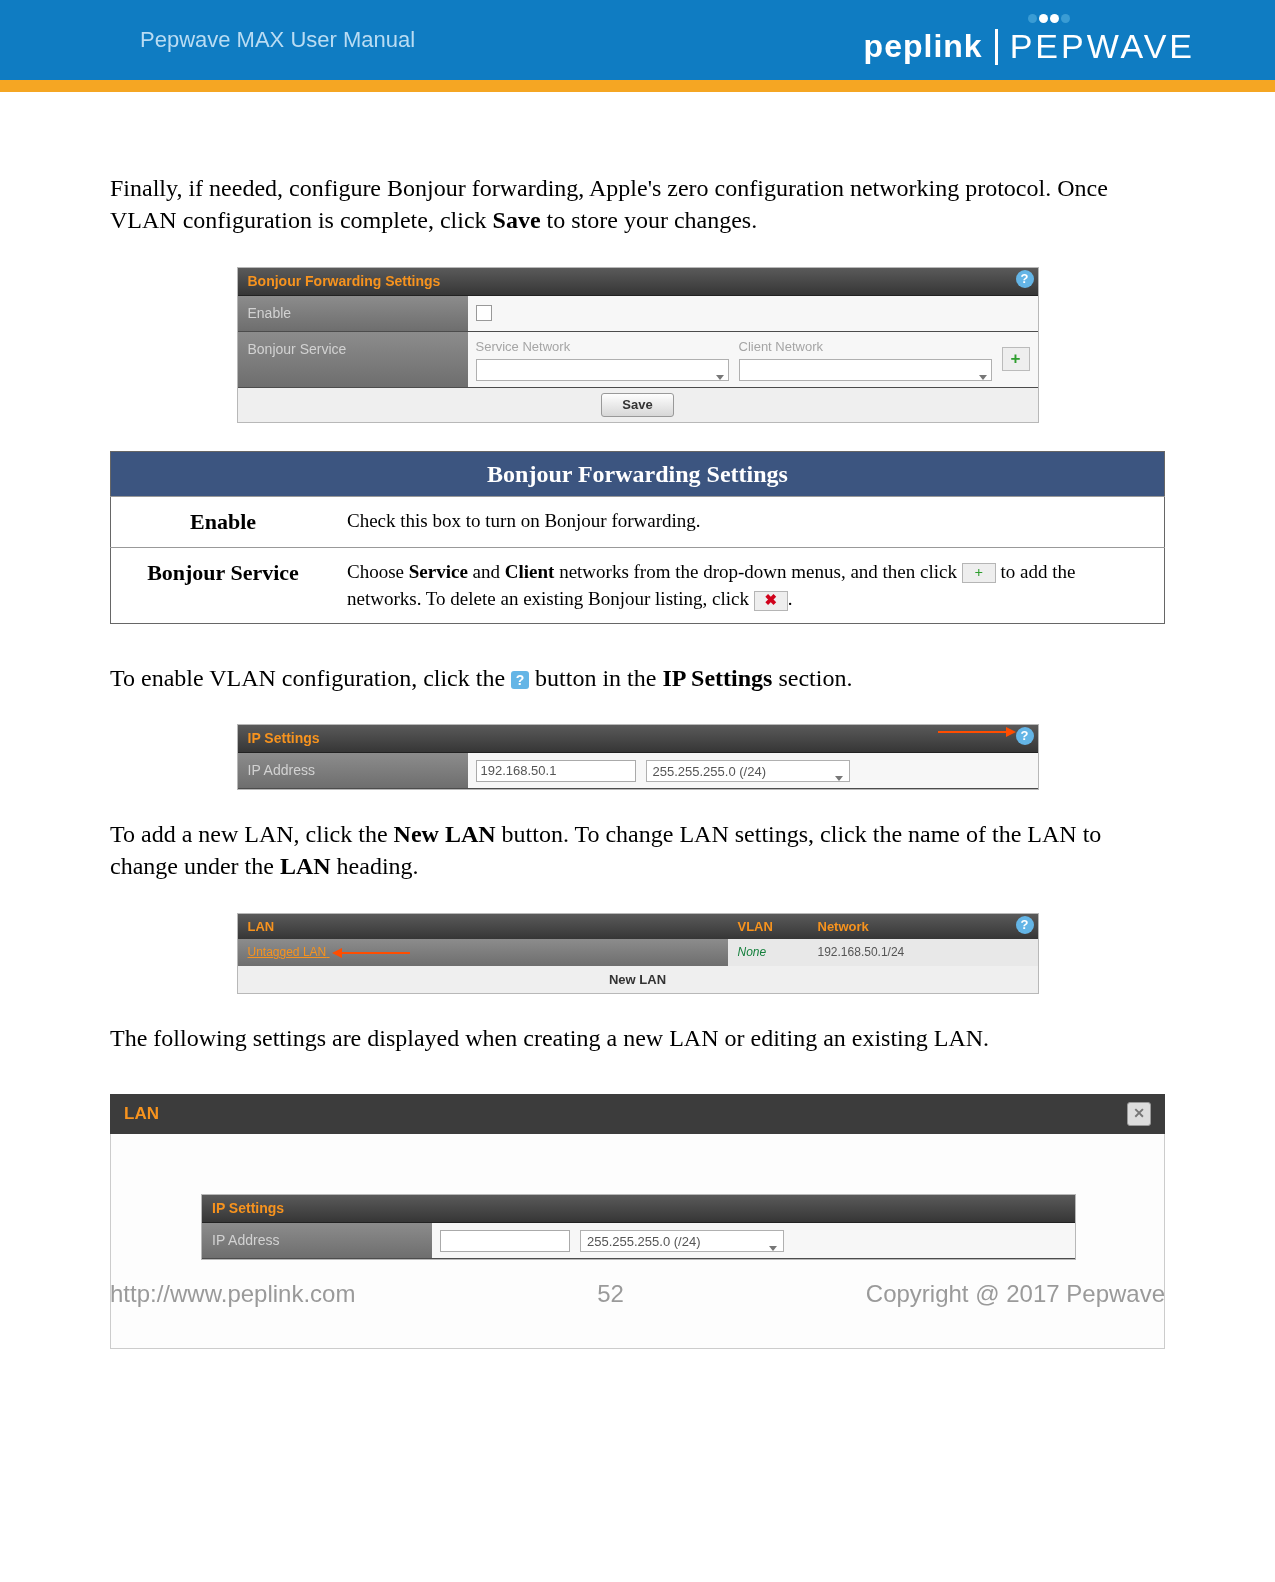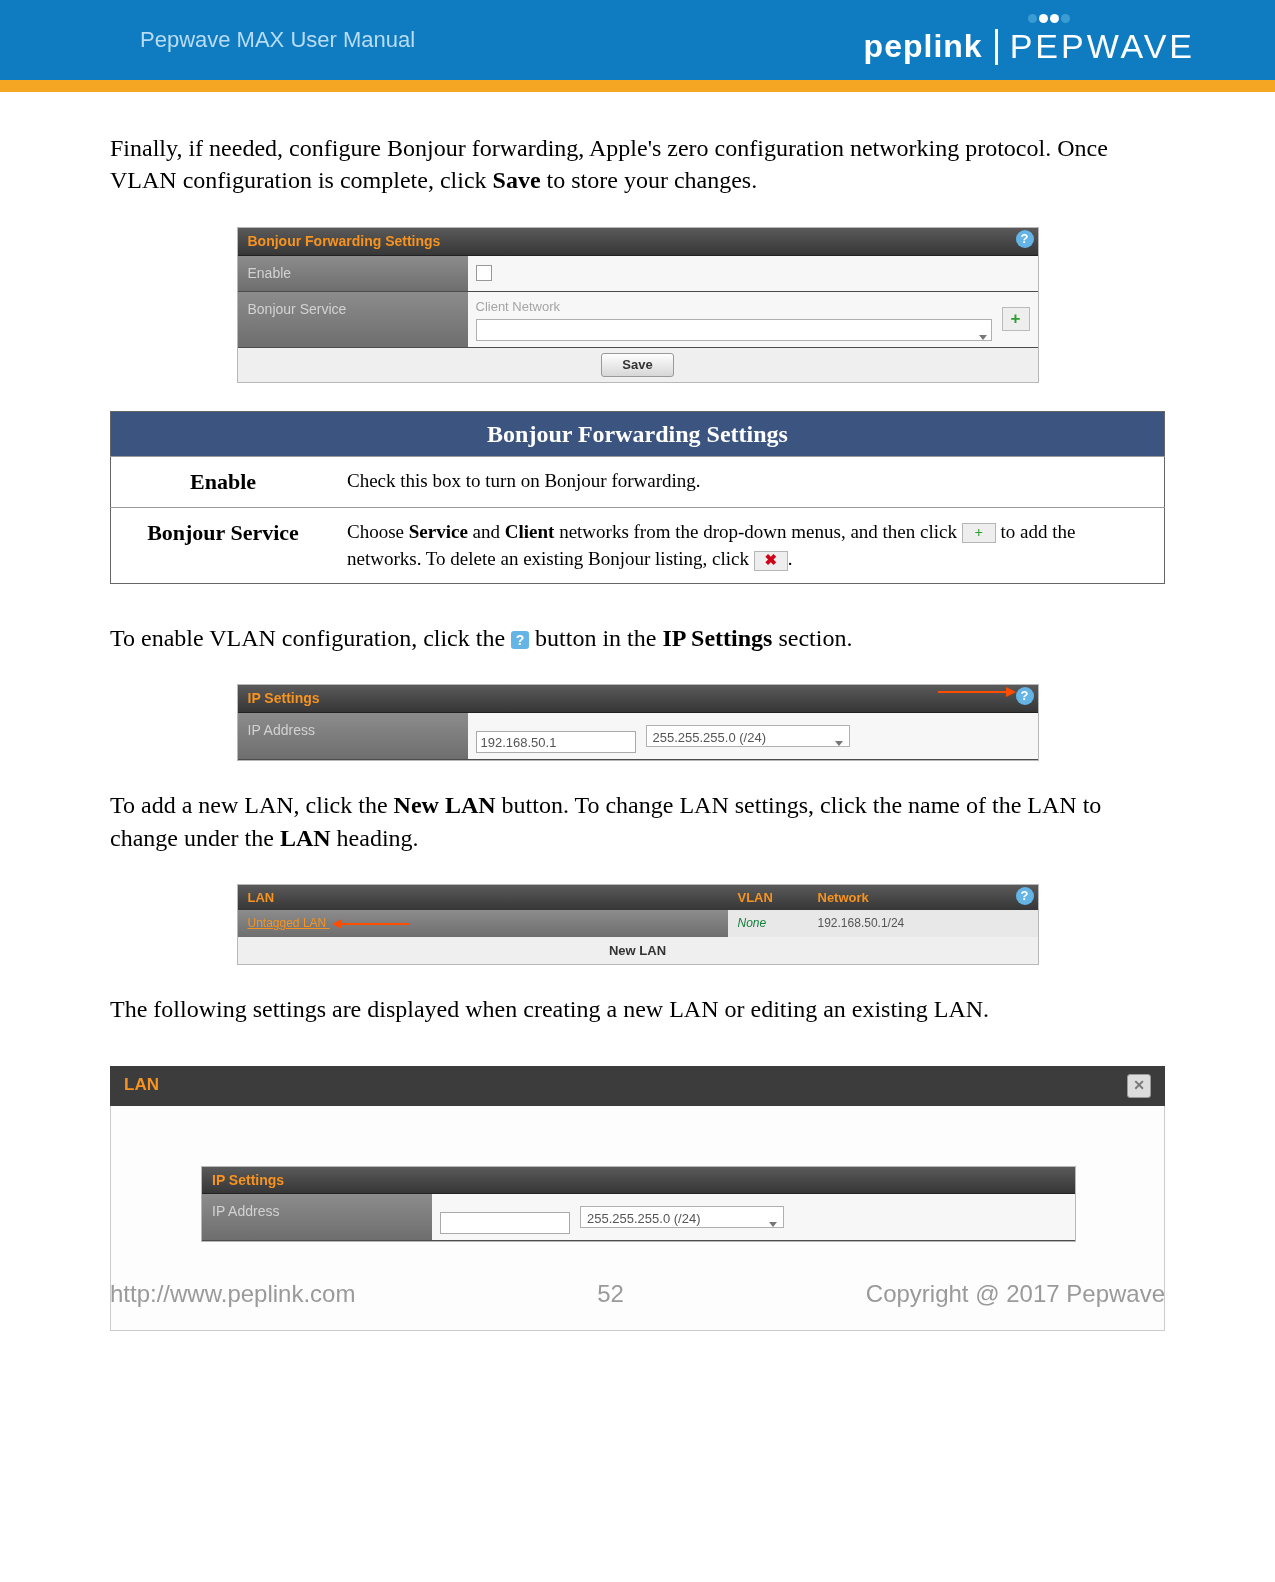--- a/index.html
+++ b/index.html
@@ -40,21 +40,21 @@
     color:#fff;
     font-family: Arial, Helvetica, sans-serif;
   }
   .logo-text .brand1 { font-weight:700; font-size:32px; letter-spacing:1px; }
   .logo-text .bar { width:3px; height:36px; background:#fff; }
   .logo-text .brand2 { font-weight:400; font-size:34px; letter-spacing:3px; }
   .orange-bar { height:12px; background:#f5a623; }
 
   
   .page {
-    padding: 40px 110px 0 110px;
+    padding: 80px 110px 0 110px;
     line-height:1.35;
   }
 
   .para { margin:0 0 30px 0; font-size:24px; }
   b { font-weight:700; }
 
   
   .ui-panel {
     margin: 0 auto 28px auto;
     font-family: Arial, Helvetica, sans-serif;
@@ -184,21 +184,21 @@
     position:absolute; right:30px; top:6px;
     width:70px; height:2px; background:#ff4d00;
   }
   .ip-panel .arrow-r::after {
     content:""; position:absolute; right:-8px; top:-4px;
     border-left:10px solid #ff4d00;
     border-top:5px solid transparent; border-bottom:5px solid transparent;
   }
   .ip-row-body input[type=text] {
     height:18px; border:1px solid #aaa; padding:1px 4px;
-    font-size:13px; width:150px; background:#fff; color:#555;margin-top:12px;
+    font-size:13px; width:150px; background:#fff; color:#555;
   }
 
   
   .lan-panel { width:800px; border:1px solid #b8b8b8; position:relative; }
   .lan-header {
     background:linear-gradient(#5a5a5a,#363636);
     display:flex; color:#f7931e; font-weight:700; font-size:13px;
     position:relative;
   }
   .lan-header div { padding:4px 10px; }
@@ -291,20 +291,26 @@
     </div>
     <div class="panel-row">
       <div class="row-label">Enable</div>
       <div class="row-body">
         <span class="chk"></span>
       </div>
     </div>
     <div class="panel-row">
       <div class="row-label">Bonjour Service</div>
       <div class="row-body">
+        <div class="row-col">
+          <div class="col-title">Service Network</div>
+          <div class="fake-select">
+              <span class="tri"></span>
+            </div>
+        </div>
         <div class="row-col">
           <div class="col-title">Client Network</div>
           <div class="fake-select">
               <span class="tri"></span>
             </div>
         </div>
         <div class="plus-btn">+</div>
       </div>
     </div>
     <div class="save-bar">

